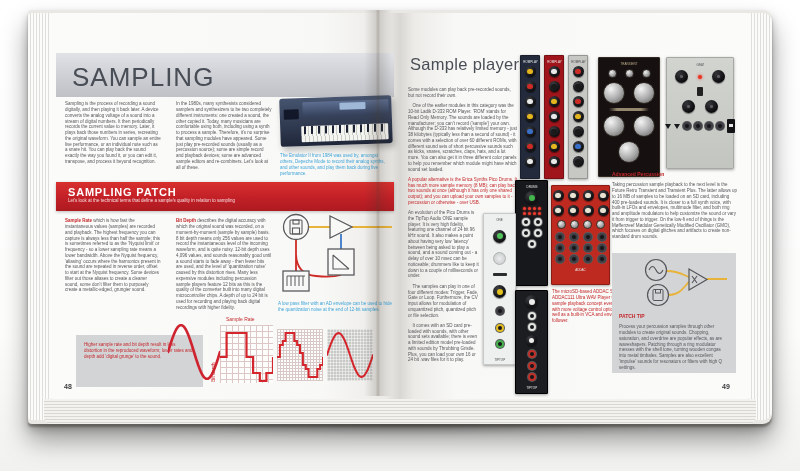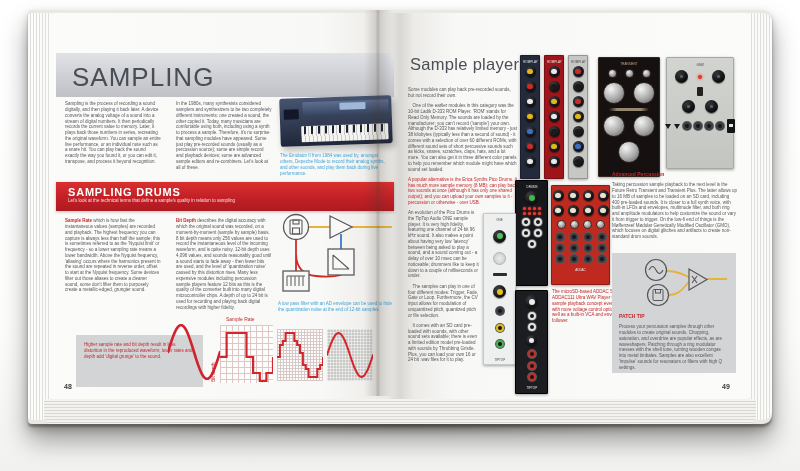--- a/index.html
+++ b/index.html
@@ -150,21 +150,21 @@
           <div class="em-display"></div>
           <div class="em-keys"></div>
         </div>
         <div class="abs em-caption">
           <div class="micro cap-blue">
               <p>The Emulator II from 1984 was used by, amongst others, Depeche Mode to record their analog synths, and other sounds, and play them back during live performance.</p>
             </div>
         </div>
 
         <div class="abs banner">
-          <h2>SAMPLING DRUMS</h2>
+          <h2>SAMPLING PATCH</h2>
           <span class="bsub">Let's look at the technical terms that define a sample's quality in relation to sampling</span>
         </div>
 
         <div class="abs spec1">
           <div class="micro">
               <p><b class="lead">Sample Rate</b> <span>which is how fast the instantaneous values (samples) are recorded and playback. The highest frequency you can capture is always less than half the sample; this is sometimes referred to as the 'Nyquist limit' or frequency - so a lower sampling rate means a lower bandwidth. Above the Nyquist frequency, 'aliasing' occurs where the harmonics present in the sound are repeated in reverse order, offset to start at the Nyquist frequency. Some devices filter out those aliases to create a cleaner sound, some don't filter them to purposely create a metallic-edged, grungier sound.</span></p>
             </div>
         </div>
         <div class="abs spec2">
           <div class="micro">

